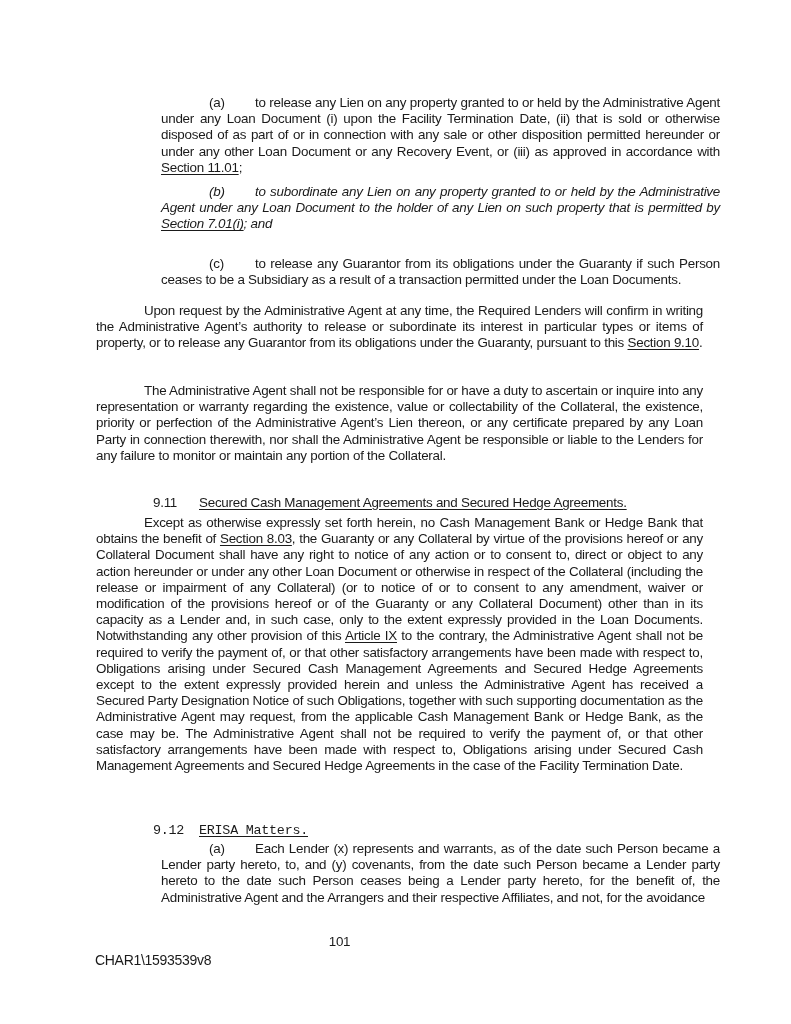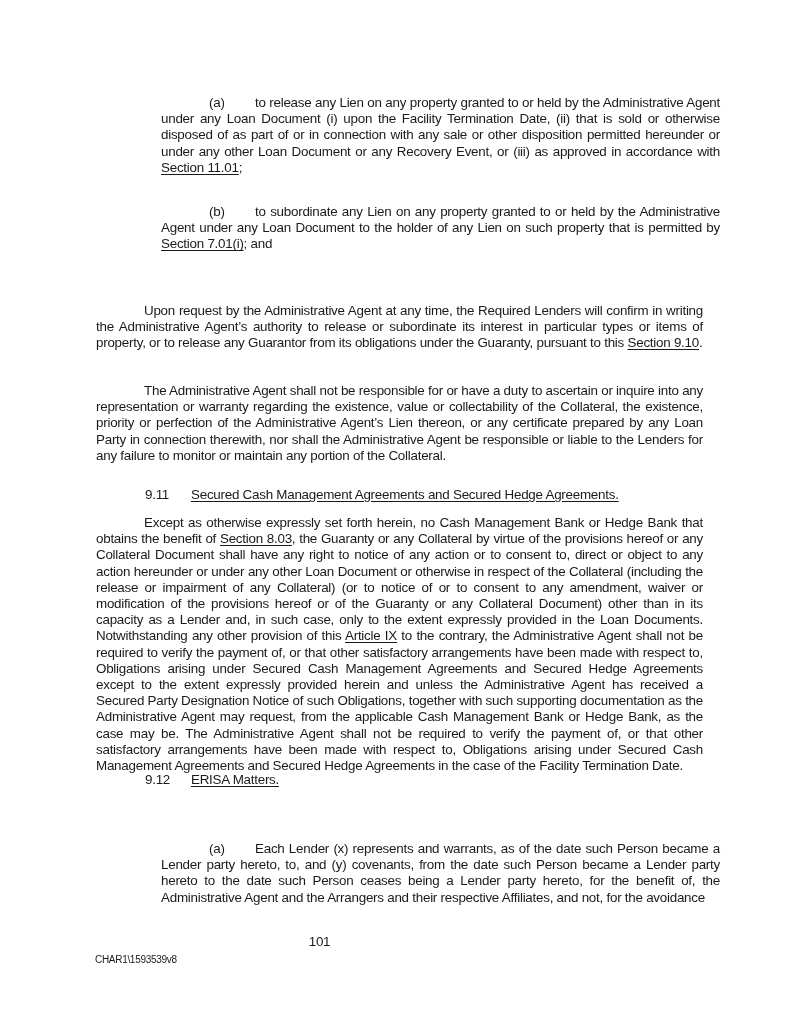--- a/index.html
+++ b/index.html
@@ -7,44 +7,45 @@
       width: 791px; height: 1024px; position: relative; overflow: hidden;
       font-family: "Liberation Sans", sans-serif; color: #1a1a1a;
       font-size: 13.4px; line-height: 16.2px; letter-spacing: -0.25px;
     }
     .page { position: absolute; left: 0; top: 0; width: 791px; height: 1024px; }
     .block { position: absolute; text-align: justify; margin: 0; }
     .full { left: 96px; width: 607px; }
     .indented { left: 141px; width: 559px; margin-left: 20px; }
     .p-indent { text-indent: 48px; }
     .label { display: inline-block; width: 46px; text-indent: 0; }
-    .heading { position: absolute; left: 141px; margin: 4px; white-space: nowrap; }
+    .heading { position: absolute; left: 141px; margin: 12px; white-space: nowrap; }
     .heading .num { display: inline-block; width: 46px; }
     .u { text-decoration: underline; text-underline-offset: 2px; }
-    .page-number { position: absolute; left: 0; width: 639px; top: 934px; text-align: center; font-size: 13.4px; }
-    .doc-id { position: absolute; left: 95px; top: 952px; font-size: 10px; letter-spacing: -0.3px; }
+    .page-number { position: absolute; left: 0; width: 639px; top: 934px; text-align: center; font-size: 13.4px; padding-left: 20px; }
+    .doc-id { position: absolute; left: 95px; top: 952px; font-size: 14px; letter-spacing: -0.3px; }
   </style>
 </head>
 <body>
 
 <div class="page">
 
   <p class="block indented p-indent" style="top:95px;"><span class="label">(a)</span><span>to release any Lien on any property granted to or held by the Administrative Agent under any Loan Document (i) upon the Facility Termination Date, (ii) that is sold or otherwise disposed of as part of or in connection with any sale or other disposition permitted hereunder or under any other Loan Document or any Recovery Event, or (iii) as approved in accordance with </span><span class="u">Section 11.01</span><span>;</span></p>
 
-  <p class="block indented p-indent" style="top:204px;"><span class="label">(b)</span><span>to subordinate any Lien on any property granted to or held by the Administrative Agent under any Loan Document to the holder of any Lien on such property that is permitted by </span><span class="u">Section 7.01(i)</span><span>; and</span></p>
+  <p class="block indented p-indent" style="top:184px;font-style:italic;"><span class="label">(b)</span><span>to subordinate any Lien on any property granted to or held by the Administrative Agent under any Loan Document to the holder of any Lien on such property that is permitted by </span><span class="u">Section 7.01(i)</span><span>; and</span></p>
 
+  <p class="block indented p-indent" style="top:256px;"><span class="label">(c)</span><span>to release any Guarantor from its obligations under the Guaranty if such Person ceases to be a Subsidiary as a result of a transaction permitted under the Loan Documents.</span></p>
 
   <p class="block full p-indent" style="top:303px;"><span>Upon request by the Administrative Agent at any time, the Required Lenders will confirm in writing the Administrative Agent’s authority to release or subordinate its interest in particular types or items of property, or to release any Guarantor from its obligations under the Guaranty, pursuant to this </span><span class="u">Section 9.10</span><span>.</span></p>
 
   <p class="block full p-indent" style="top:383px;"><span>The Administrative Agent shall not be responsible for or have a duty to ascertain or inquire into any representation or warranty regarding the existence, value or collectability of the Collateral, the existence, priority or perfection of the Administrative Agent’s Lien thereon, or any certificate prepared by any Loan Party in connection therewith, nor shall the Administrative Agent be responsible or liable to the Lenders for any failure to monitor or maintain any portion of the Collateral.</span></p>
 
   <p class="heading" style="top:483px;"><span class="num">9.11</span><span class="u">Secured Cash Management Agreements and Secured Hedge Agreements.</span></p>
 
   <p class="block full p-indent" style="top:515px;"><span>Except as otherwise expressly set forth herein, no Cash Management Bank or Hedge Bank that obtains the benefit of </span><span class="u">Section 8.03</span><span>, the Guaranty or any Collateral by virtue of the provisions hereof or any Collateral Document shall have any right to notice of any action or to consent to, direct or object to any action hereunder or under any other Loan Document or otherwise in respect of the Collateral (including the release or impairment of any Collateral) (or to notice of or to consent to any amendment, waiver or modification of the provisions hereof or of the Guaranty or any Collateral Document) other than in its capacity as a Lender and, in such case, only to the extent expressly provided in the Loan Documents.  Notwithstanding any other provision of this </span><span class="u">Article IX</span><span> to the contrary, the Administrative Agent shall not be required to verify the payment of, or that other satisfactory arrangements have been made with respect to, Obligations arising under Secured Cash Management Agreements and Secured Hedge Agreements except to the extent expressly provided herein and unless the Administrative Agent has received a Secured Party Designation Notice of such Obligations, together with such supporting documentation as the Administrative Agent may request, from the applicable Cash Management Bank or Hedge Bank, as the case may be.  The Administrative Agent shall not be required to verify the payment of, or that other satisfactory arrangements have been made with respect to, Obligations arising under Secured Cash Management Agreements and Secured Hedge Agreements in the case of the Facility Termination Date.</span></p>
 
-  <p class="heading" style="top:768px;"><span class="num">9.12</span><span class="u">ERISA Matters.</span></p>
+  <p class="heading" style="top:811px;font-family:Liberation Mono, monospace;"><span class="num">9.12</span><span class="u">ERISA Matters.</span></p>
 
   <p class="block indented p-indent" style="top:841px;"><span class="label">(a)</span><span>Each Lender (x) represents and warrants, as of the date such Person became a Lender party hereto, to, and (y) covenants, from the date such Person became a Lender party hereto to the date such Person ceases being a Lender party hereto, for the benefit of, the Administrative Agent and the Arrangers and their respective Affiliates, and not, for the avoidance</span></p>
 
   <div class="page-number">101</div>
   <div class="doc-id">CHAR1\1593539v8</div>
 
 </div>
 
 </body></html>

